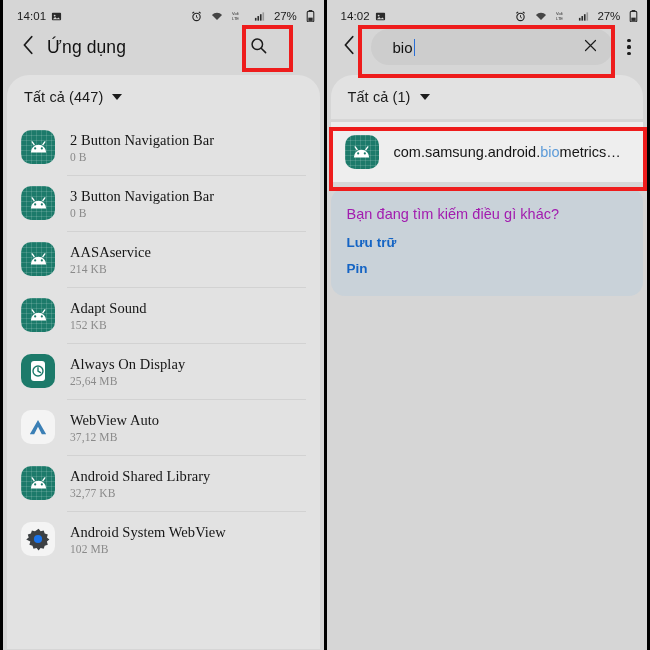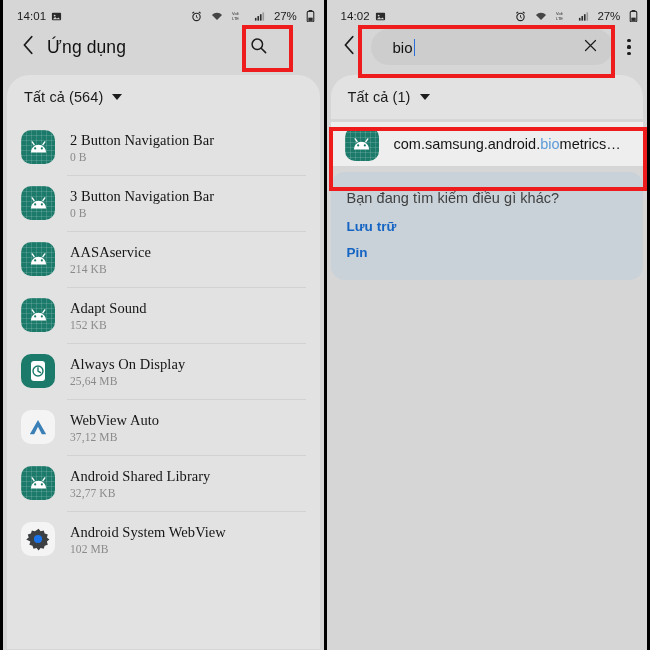--- a/index.html
+++ b/index.html
@@ -191,40 +191,40 @@
     background-size: 5px 5px;
   }
   .ic-white { background: #f4f4f4; }
   .ic-black { background: #0b0b0b; }
   .ic-teal  { background: #1c7a6a; }
 
   
   .result-card {
     margin: 3px 4px 0 4px;
     background: #eeeeee;
-    height: 44px;
+    height: 60px;
     display: flex;
     align-items: center;
     padding: 0 14px;
   }
   .result-name {
     font-size: 14.5px;
     color: #151515;
     white-space: nowrap;
   }
   .result-name .hl { color: #5b9ad8; }
   .suggest-card {
     margin: 6px 4px 0 4px;
     background: #c9d2d9;
     border-radius: 14px;
     padding: 18px 16px 20px 16px;
   }
   .suggest-title {
     font-size: 14.5px;
-    color: #404040;
+    color: #a21caf;
     margin-bottom: 13px;
     letter-spacing: .05px;
   }
   .suggest-link {
     font-size: 13.5px;
     color: #1464c4;
     font-weight: bold;
     margin-bottom: 11px;
     letter-spacing: .05px;
   }
@@ -313,21 +313,21 @@
         </span>
       </div>
       <div class="overflow-btn">
         <i></i>
           <i></i>
           <i></i>
       </div>
     </div>
 
     <div class="filter-row">
-      <span class="filter-label">Tất cả (564)</span>
+      <span class="filter-label">Tất cả (447)</span>
       <span class="caret-down"></span>
     </div>
 
     <div class="list" id="left-list">
         <div class="list-item">
           <div class="app-icon ic-android">
             <svg width="21" height="14" viewBox="0 0 24 16">
               <path d="M3.2 14.2a8.8 8.8 0 0117.6 0z" fill="#fff"></path>
               <circle cx="8.2" cy="9.6" r="1.25" fill="#1c7a6a"></circle>
               <circle cx="15.8" cy="9.6" r="1.25" fill="#1c7a6a"></circle>

